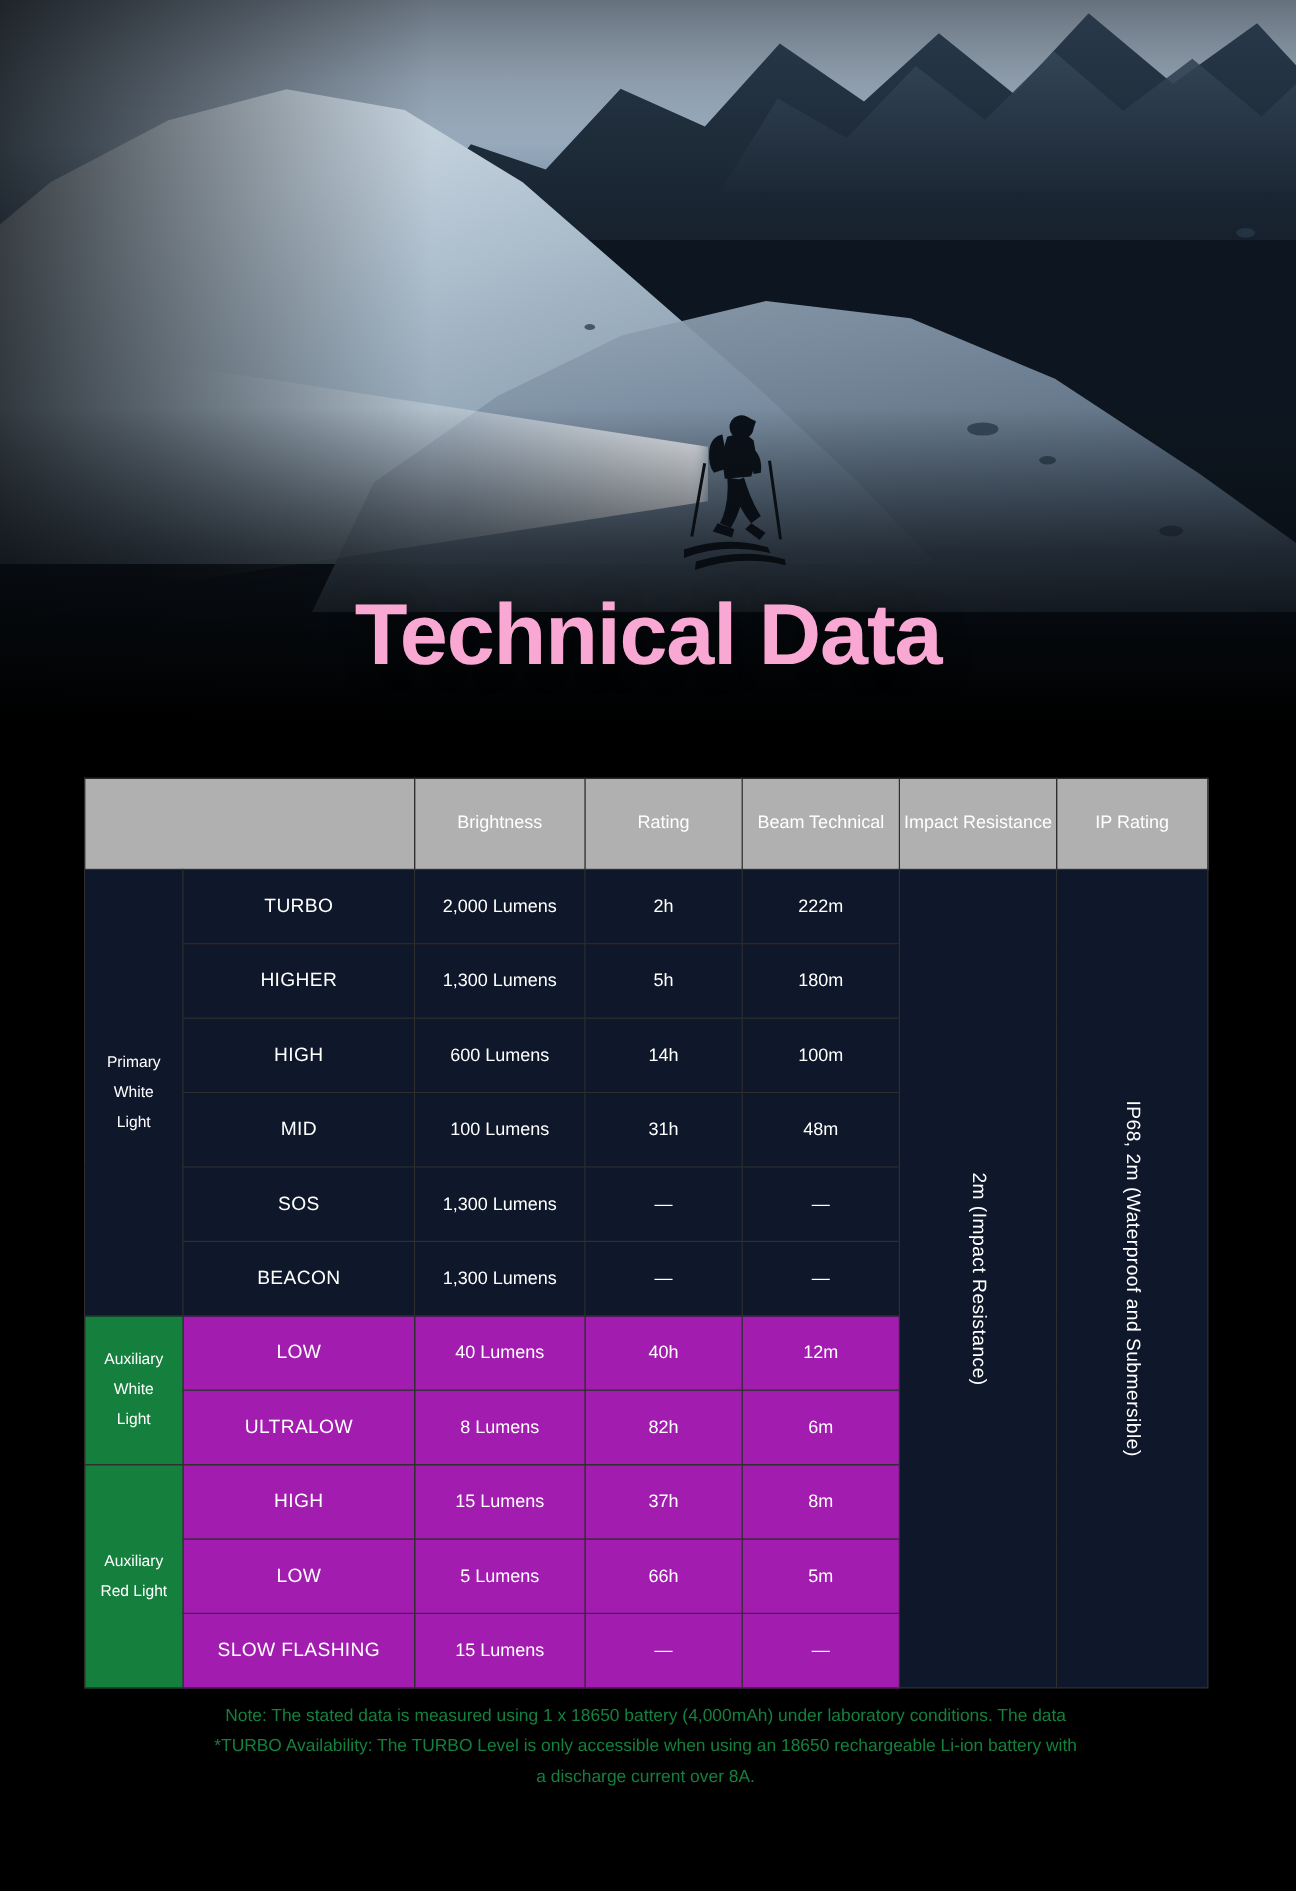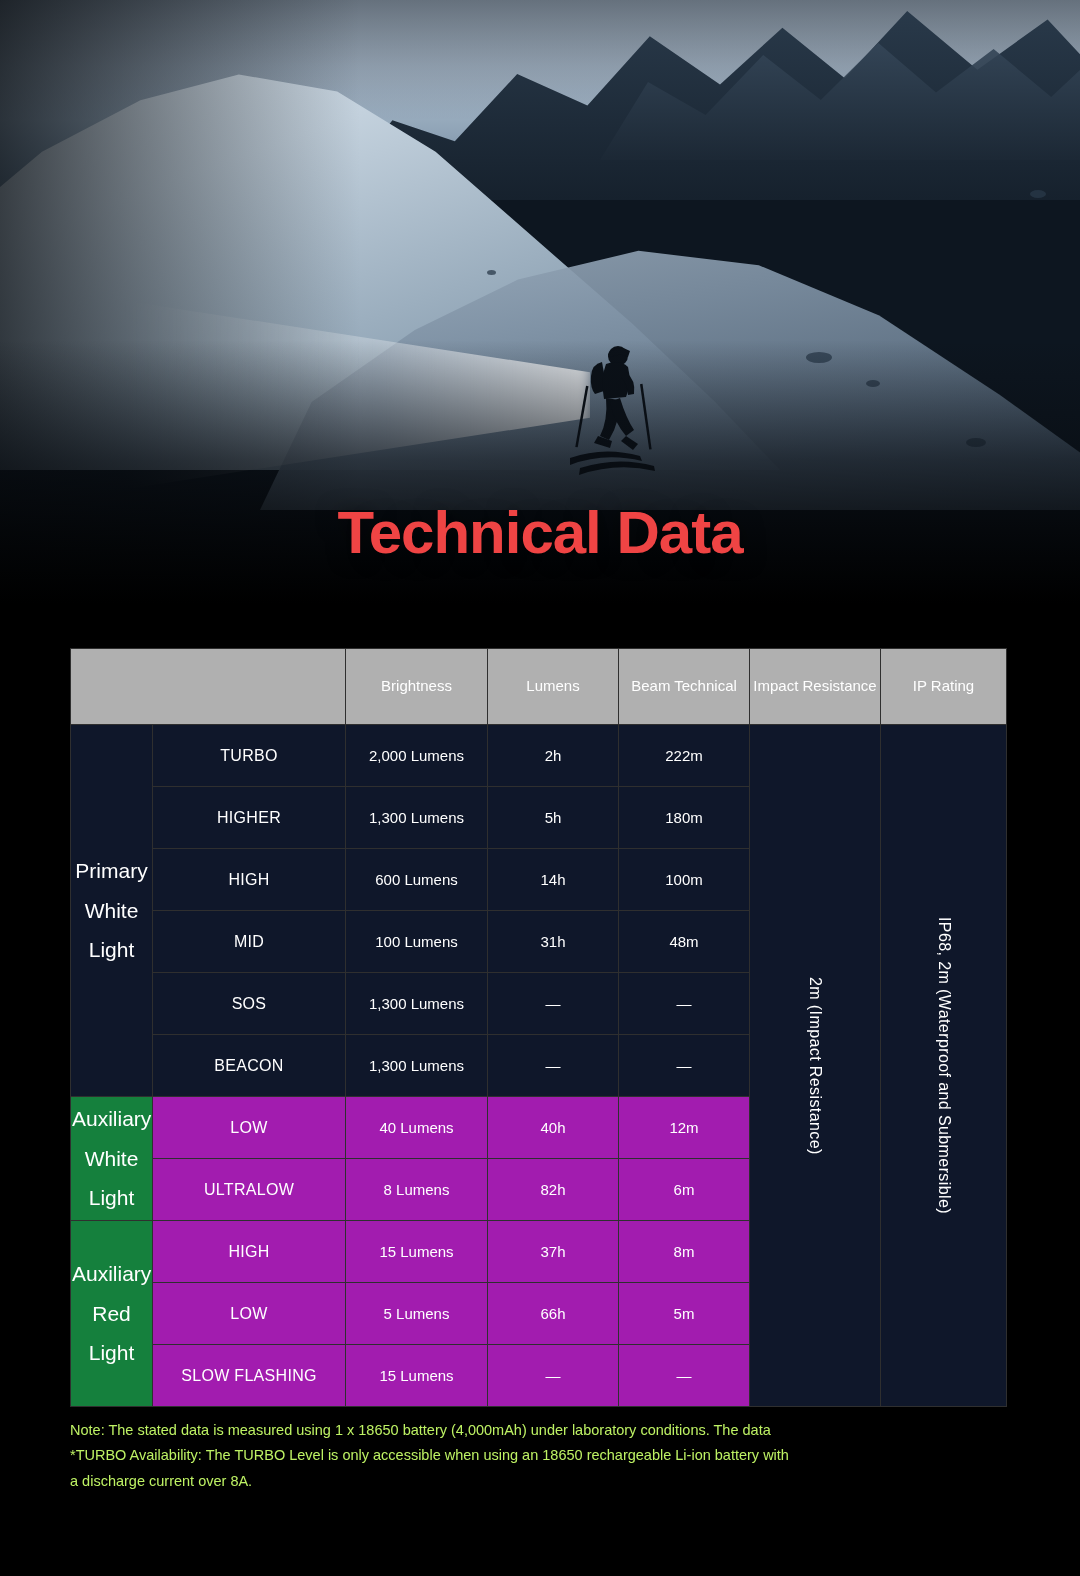--- a/index.html
+++ b/index.html
@@ -73,26 +73,26 @@
     background: linear-gradient(270deg, rgba(255,255,255,.85) 0%, rgba(255,255,255,.28) 45%, rgba(255,255,255,0) 100%);
     clip-path: polygon(100% 38%, 100% 62%, 0% 100%, 0% 0%);
     filter: blur(6px);
   }
   .skier {
     position: absolute; left: 556px; top: 340px; width: 120px; height: 150px;
   }
   .speck { position: absolute; background: #2a3a4a; border-radius: 50%; opacity: .75; }
   .hero-title {
     position: absolute;
-    left: 0; right: 0; top: 498px;
+    left: 0; right: 0; top: 488px;
     text-align: center;
-    font-size: 60px;
+    font-size: 72px;
     font-weight: 700;
     letter-spacing: -1px;
-    color: #ef4444;
+    color: #f9a8d4;
     text-shadow: 0 2px 22px rgba(0,0,0,.55);
   }
 
   
   .table-wrap {
     position: absolute;
     left: 70px; top: 648px;
     width: 759px;
   }
   table.spec {
@@ -111,21 +111,21 @@
     background: #b0b0b0;
     color: #1f1f1f;
     font-size: 15px;
     height: 76px;
     line-height: 1.25;
     border: 1px solid #b0b0b0;
   }
   thead th.blank { background: #b0b0b0; }
   .cat-cell {
     background: #6a6a6a;
-    font-size: 21px;
+    font-size: 13px;
     line-height: 1.9;
     width: 82px;
     color: #fff;
   }
   .cat-cell.dark { background: #15803d; }
   .mode-cell {
     font-size: 16px;
     height: 62px;
     letter-spacing: .3px;
   }
@@ -155,23 +155,24 @@
   col.c-run { width: 131px; }
   col.c-beam { width: 131px; }
   col.c-imp { width: 131px; }
   col.c-ip { width: 126px; }
 
   
   .notes {
     position: absolute;
     left: 70px; top: 1418px;
     width: 936px;
+    text-align: center;
     font-size: 14.5px;
     line-height: 1.75;
-    color: #bef264;
+    color: #15803d;
   }
 </style>
 </head>
 <body>
 
 <div class="hero">
   <div class="sky"></div>
   <div class="sky-dark"></div>
   <div class="ridge ridge-right"></div>
   <div class="ridge ridge-right2"></div>
@@ -225,21 +226,21 @@
         <col class="c-bright">
         <col class="c-run">
         <col class="c-beam">
         <col class="c-imp">
         <col class="c-ip">
     </colgroup>
     <thead>
       <tr>
         <th class="blank" colspan="2"></th>
         <th>Brightness</th>
-        <th>Lumens</th>
+        <th>Rating</th>
         <th>Beam Technical</th>
         <th>Impact Resistance</th>
         <th>IP Rating</th>
       </tr>
     </thead>
     <tbody>
 
       <tr class="grey-row">
         <td class="cat-cell" rowspan="6">
           <span>Primary</span><br>

